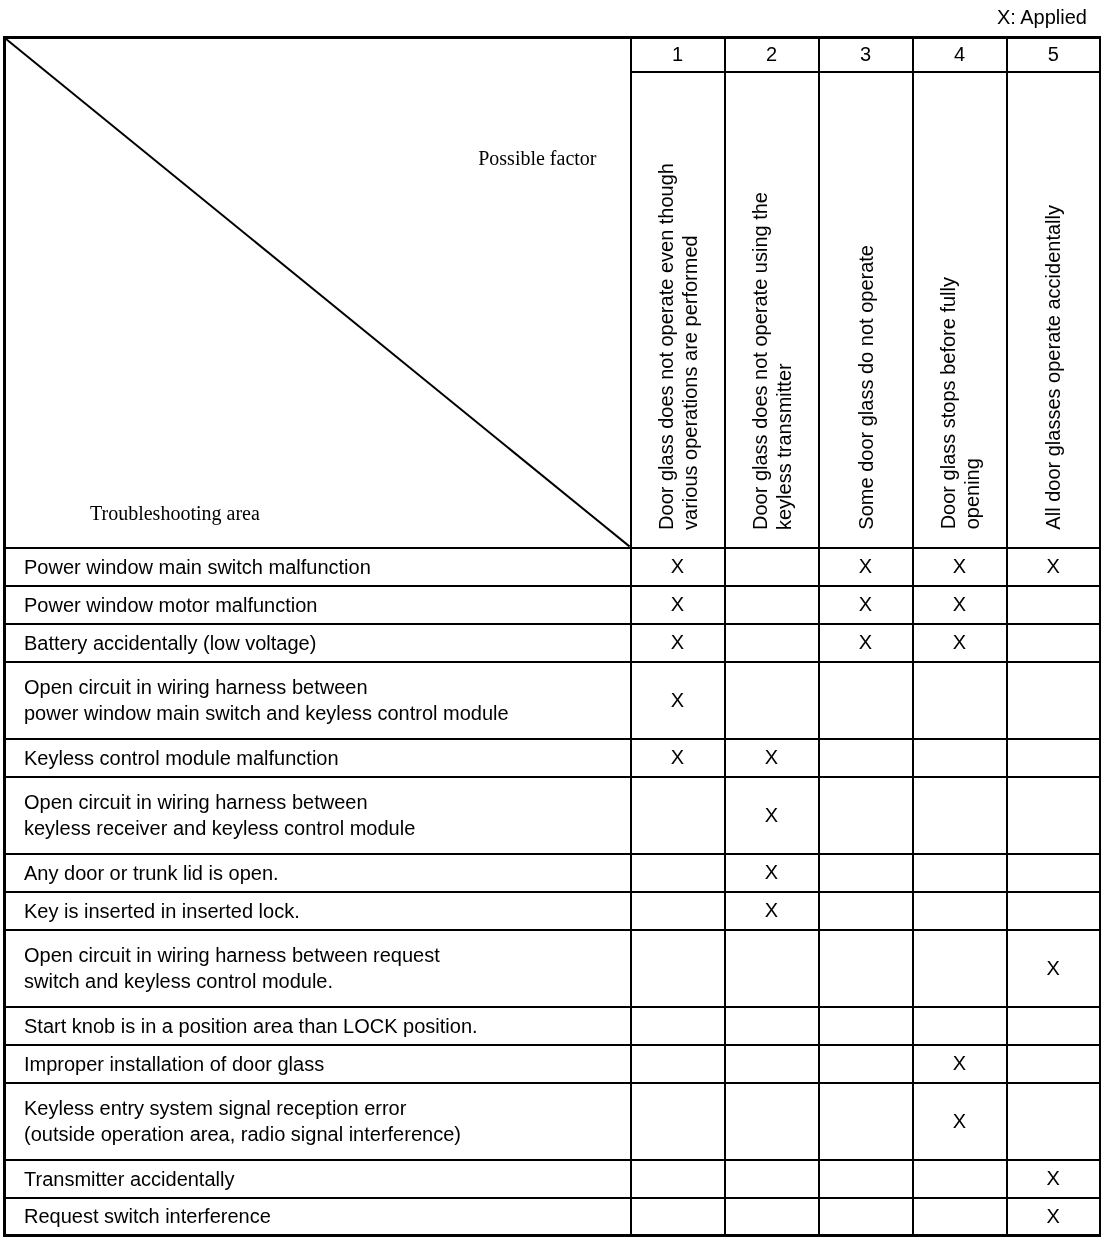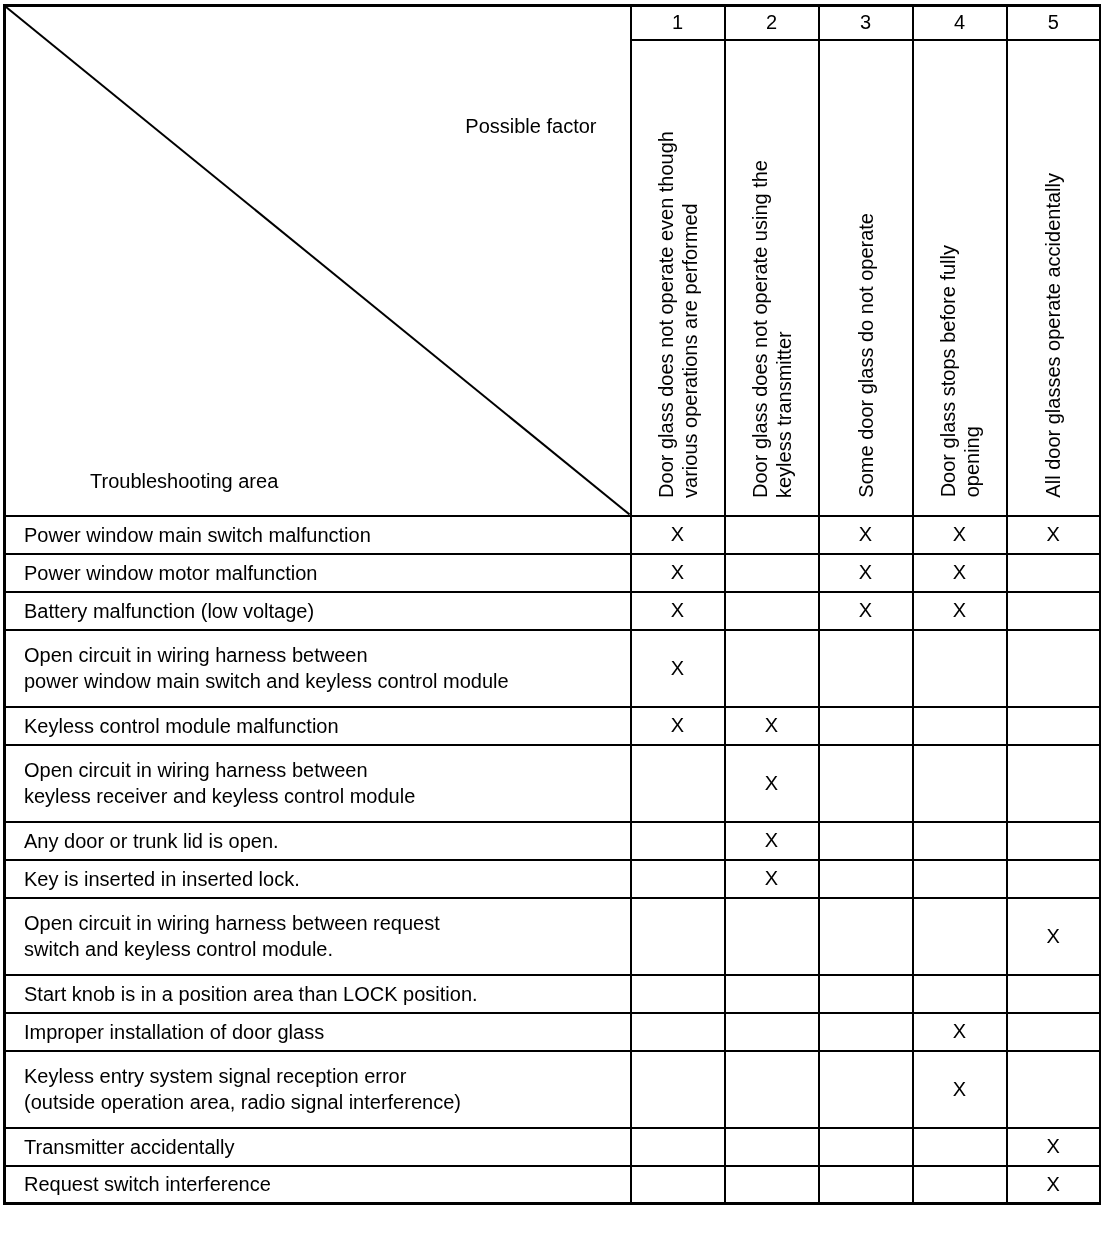--- a/index.html
+++ b/index.html
@@ -34,21 +34,21 @@
 
   col.c-item { width: 626px; }
   col.c-mark { width: 94px; }
 
   th.num {
     height: 34px;
     text-align: center;
     vertical-align: middle;
   }
 
-  td.corner { position: relative; padding: 0; }
+  td.corner { position: relative; padding: 0; font-family: Liberation Serif, serif; }
   td.corner svg.diag {
     position: absolute; top: 0; left: 0;
     width: 100%; height: 100%;
     display: block;
   }
   .corner-top  { position: absolute; top: 108px; right: 33px; white-space: nowrap; }
   .corner-bottom { position: absolute; bottom: 22px; left: 84px; white-space: nowrap; }
 
   td.vlabel {
     height: 476px;
@@ -78,20 +78,21 @@
     vertical-align: middle;
   }
   tr.single td { height: 38px; }
   tr.tall td { height: 77px; }
 </style>
 </head>
 <body>
 
 <div class="page">
 
+  <div class="legend">X: Applied</div>
 
   <table class="ts">
     <colgroup>
       <col class="c-item">
       <col class="c-mark">
         <col class="c-mark">
         <col class="c-mark">
         <col class="c-mark">
         <col class="c-mark">
     </colgroup>
@@ -135,21 +136,21 @@
     <tr class="single">
       <td class="item">Power window motor malfunction</td>
       <td class="mark">X</td>
       <td class="mark"></td>
       <td class="mark">X</td>
       <td class="mark">X</td>
       <td class="mark"></td>
     </tr>
 
     <tr class="single">
-      <td class="item">Battery malfunction (low voltage)</td>
+      <td class="item">Battery accidentally (low voltage)</td>
       <td class="mark">X</td>
       <td class="mark"></td>
       <td class="mark">X</td>
       <td class="mark">X</td>
       <td class="mark"></td>
     </tr>
 
     <tr class="tall">
       <td class="item">Open circuit in wiring harness between
 power window main switch and keyless control module</td>

